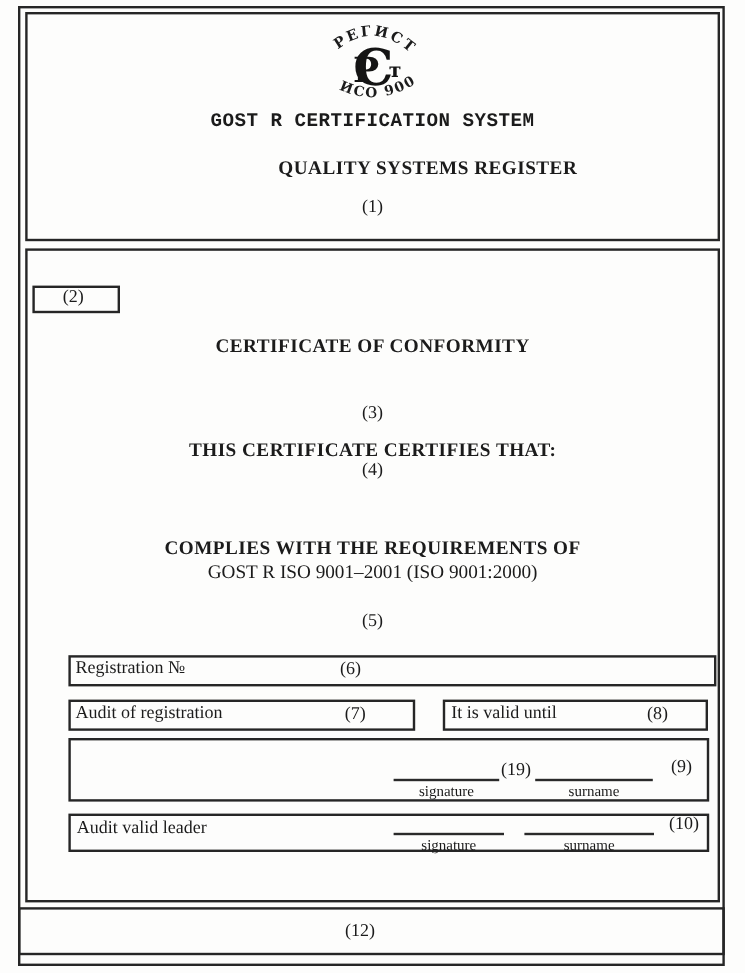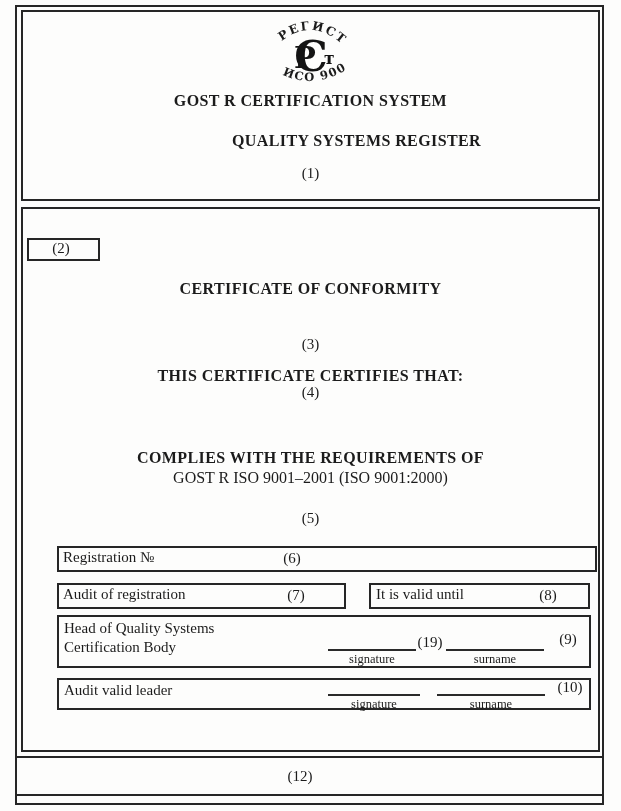--- a/index.html
+++ b/index.html
@@ -39,21 +39,21 @@
       <textPath href="#arcTop" startOffset="8%">РЕГИСТР</textPath>
     </text>
     <text font-family="'DejaVu Serif',serif" font-size="11.5" font-weight="bold" fill="#1b1b1b" letter-spacing="1.5">
       <textPath href="#arcBottom" startOffset="10%">ИСО 9001</textPath>
     </text>
     <text x="50" y="60" text-anchor="middle" font-family="'DejaVu Serif',serif" font-size="42" font-weight="bold" fill="#141414">С</text>
     <text x="44" y="57" text-anchor="middle" font-family="'DejaVu Serif',serif" font-size="29" font-weight="bold" fill="#141414">Р</text>
     <text x="63" y="53" font-family="'DejaVu Serif',serif" font-size="17" font-weight="bold" fill="#141414">т</text>
   </svg>
 
-  <div class="abs centered h-bold" style="top:92px;">GOST R CERTIFICATION SYSTEM</div>
+  <div class="abs centered h-bold" style="top:92px;font-family:Liberation Mono, monospace;">GOST R CERTIFICATION SYSTEM</div>
   <div class="abs centered h-bold" style="top:132px;padding-left:46px;">QUALITY SYSTEMS REGISTER</div>
   <div class="abs centered num" style="top:165px;">(1)</div>
 
   <div class="frame" style="left:21px;top:207px;width:579px;height:545px;"></div>
 
   <div class="frame" style="left:27px;top:238px;width:73px;height:23px;border-width:2px;"></div>
   <div class="abs num" style="left:27px;top:240px;width:68px;text-align:center;">(2)</div>
 
   <div class="abs centered h-bold" style="top:280px;">CERTIFICATE OF CONFORMITY</div>
   <div class="abs centered num" style="top:336px;">(3)</div>
@@ -69,24 +69,20 @@
 
   <div class="frame" style="left:57px;top:583px;width:289px;height:26px;"></div>
   <div class="abs row-label" style="left:63px;top:586px;">Audit of registration</div>
   <div class="abs num" style="left:276px;top:587px;width:40px;text-align:center;">(7)</div>
 
   <div class="frame" style="left:369px;top:583px;width:221px;height:26px;"></div>
   <div class="abs row-label" style="left:376px;top:586px;">It is valid until</div>
   <div class="abs num" style="left:528px;top:587px;width:40px;text-align:center;">(8)</div>
 
   <div class="frame" style="left:57px;top:615px;width:534px;height:53px;"></div>
-  <div class="abs row-label" style="left:64px;top:619px;line-height:19px;">
-    <div>Head of Quality Systems</div>
-    <div>Certification Body</div>
-  </div>
   <div class="sig-line" style="left:328px;top:649px;width:88px;"></div>
   <div class="abs num" style="left:412px;top:634px;width:36px;text-align:center;">(19)</div>
   <div class="sig-line" style="left:446px;top:649px;width:98px;"></div>
   <div class="sig-caption" style="left:328px;top:652px;width:88px;">signature</div>
   <div class="sig-caption" style="left:446px;top:652px;width:98px;">surname</div>
   <div class="abs num" style="left:548px;top:631px;width:40px;text-align:center;">(9)</div>
 
   <div class="frame" style="left:57px;top:678px;width:534px;height:32px;"></div>
   <div class="abs row-label" style="left:64px;top:682px;">Audit valid leader</div>
   <div class="sig-line" style="left:328px;top:694px;width:92px;"></div>

